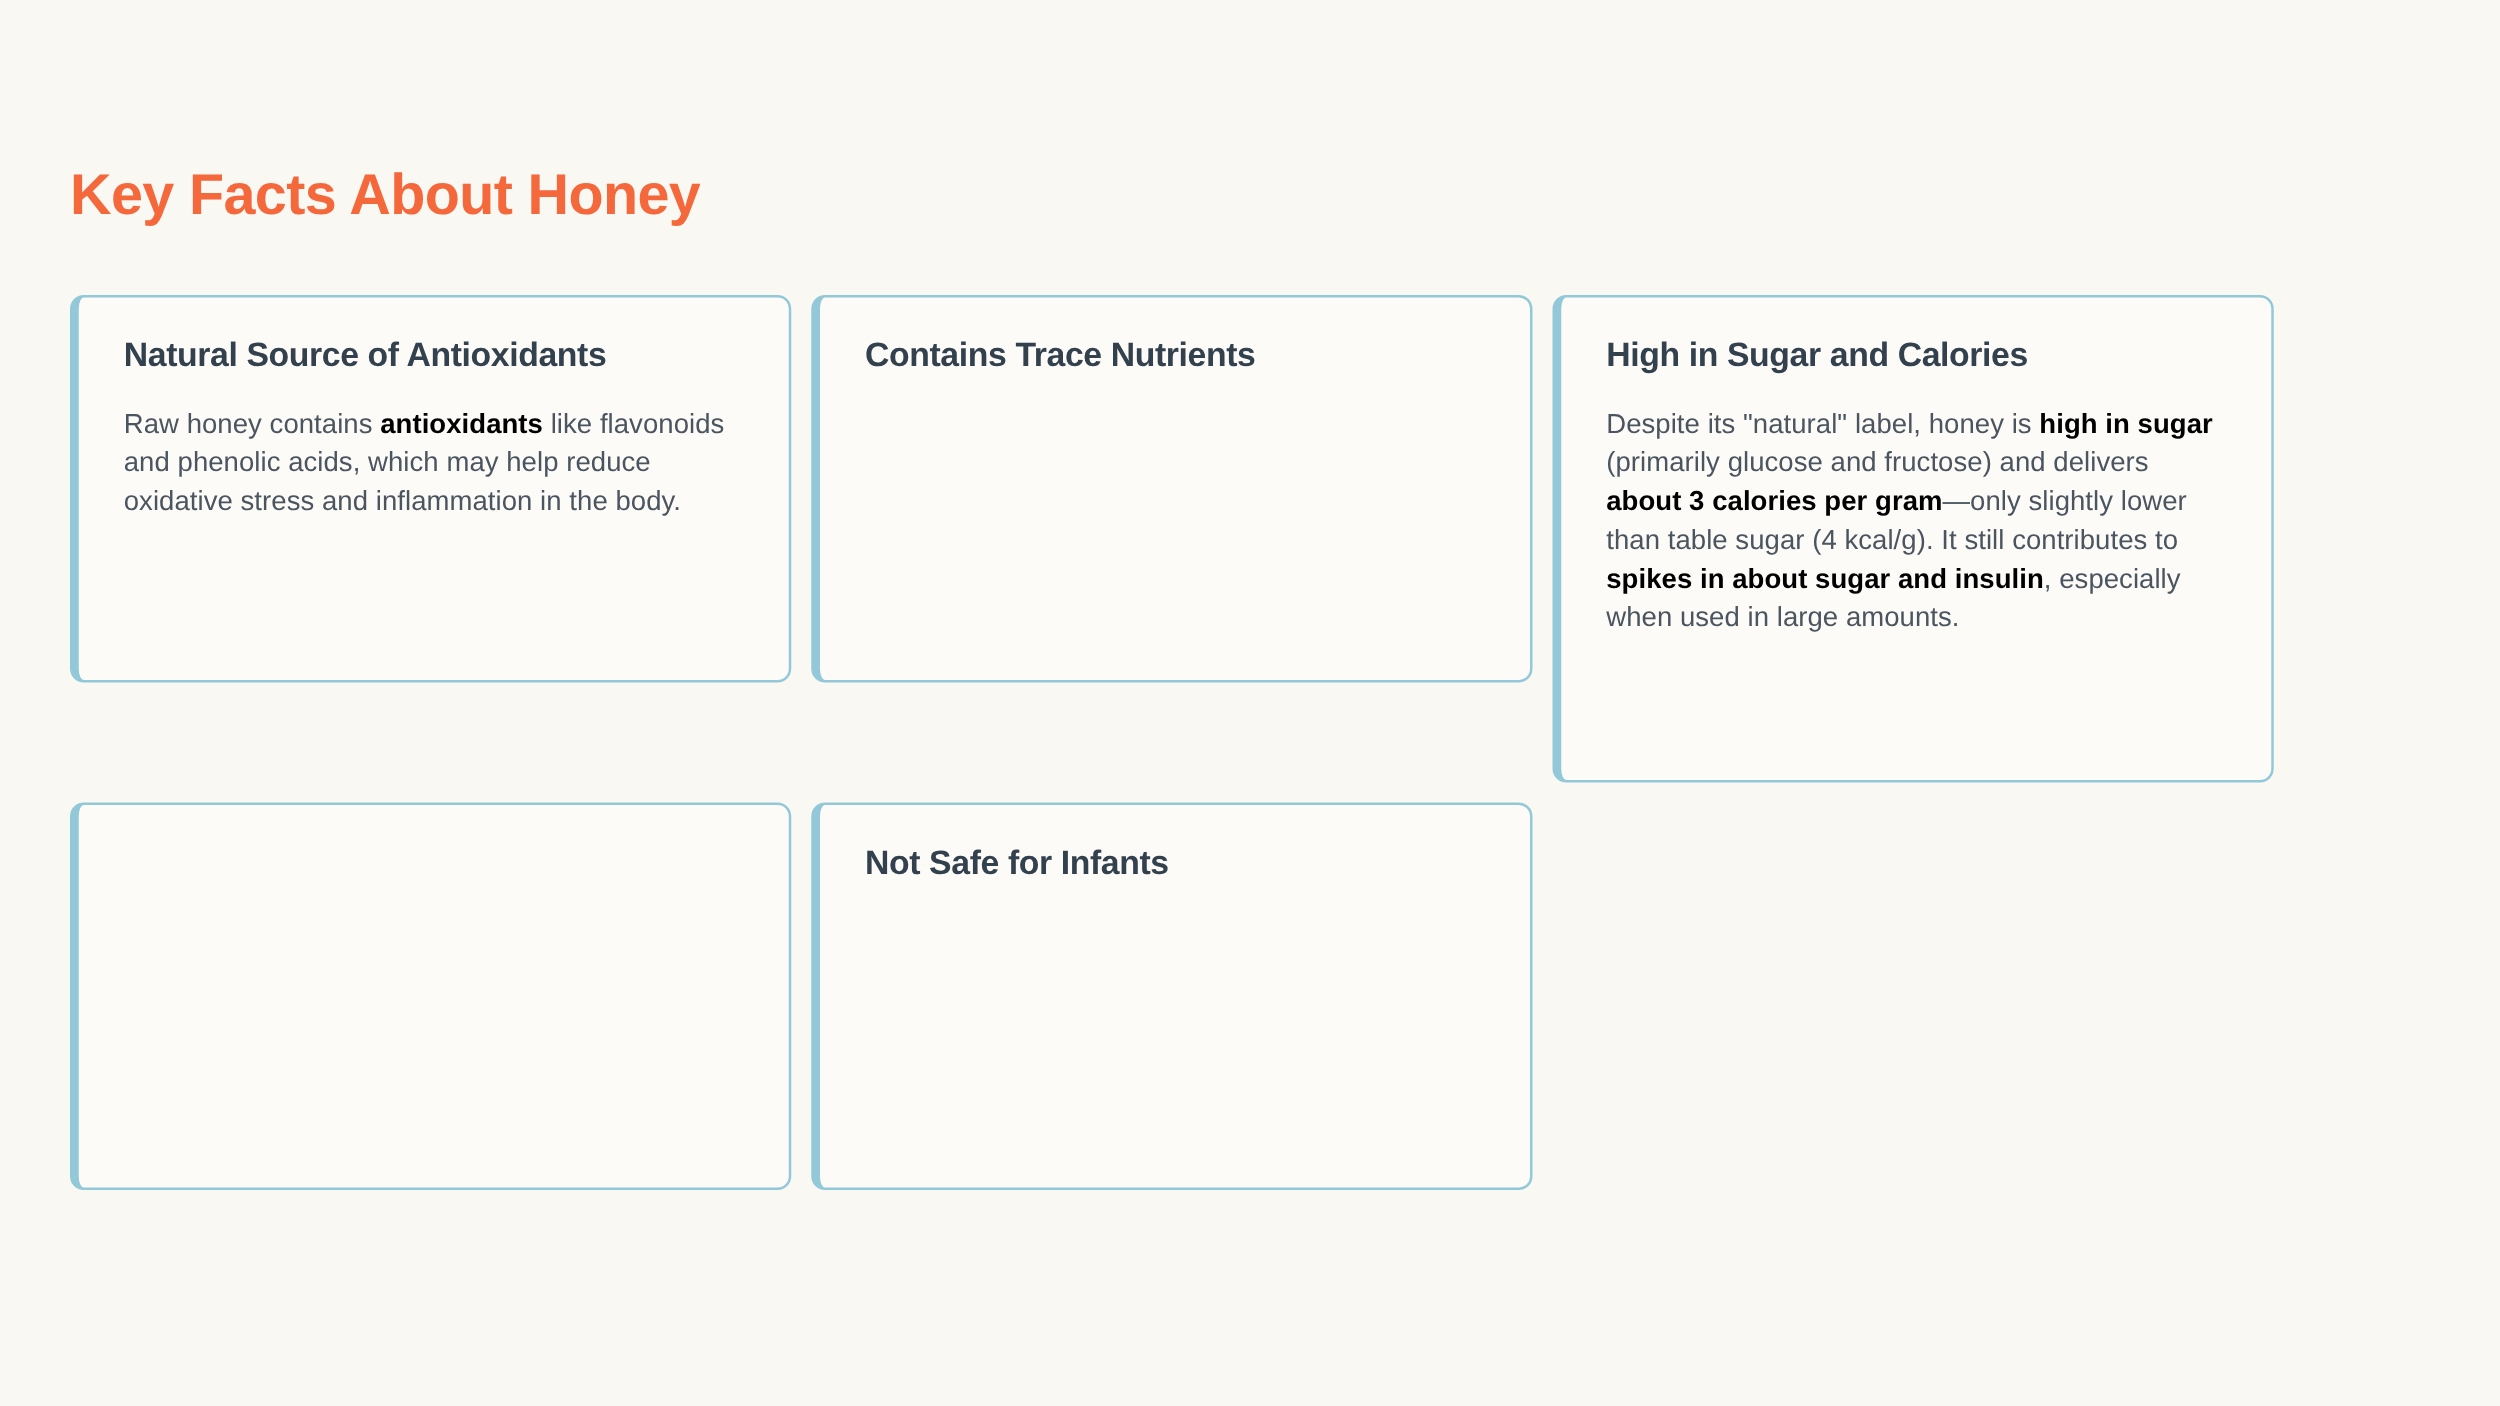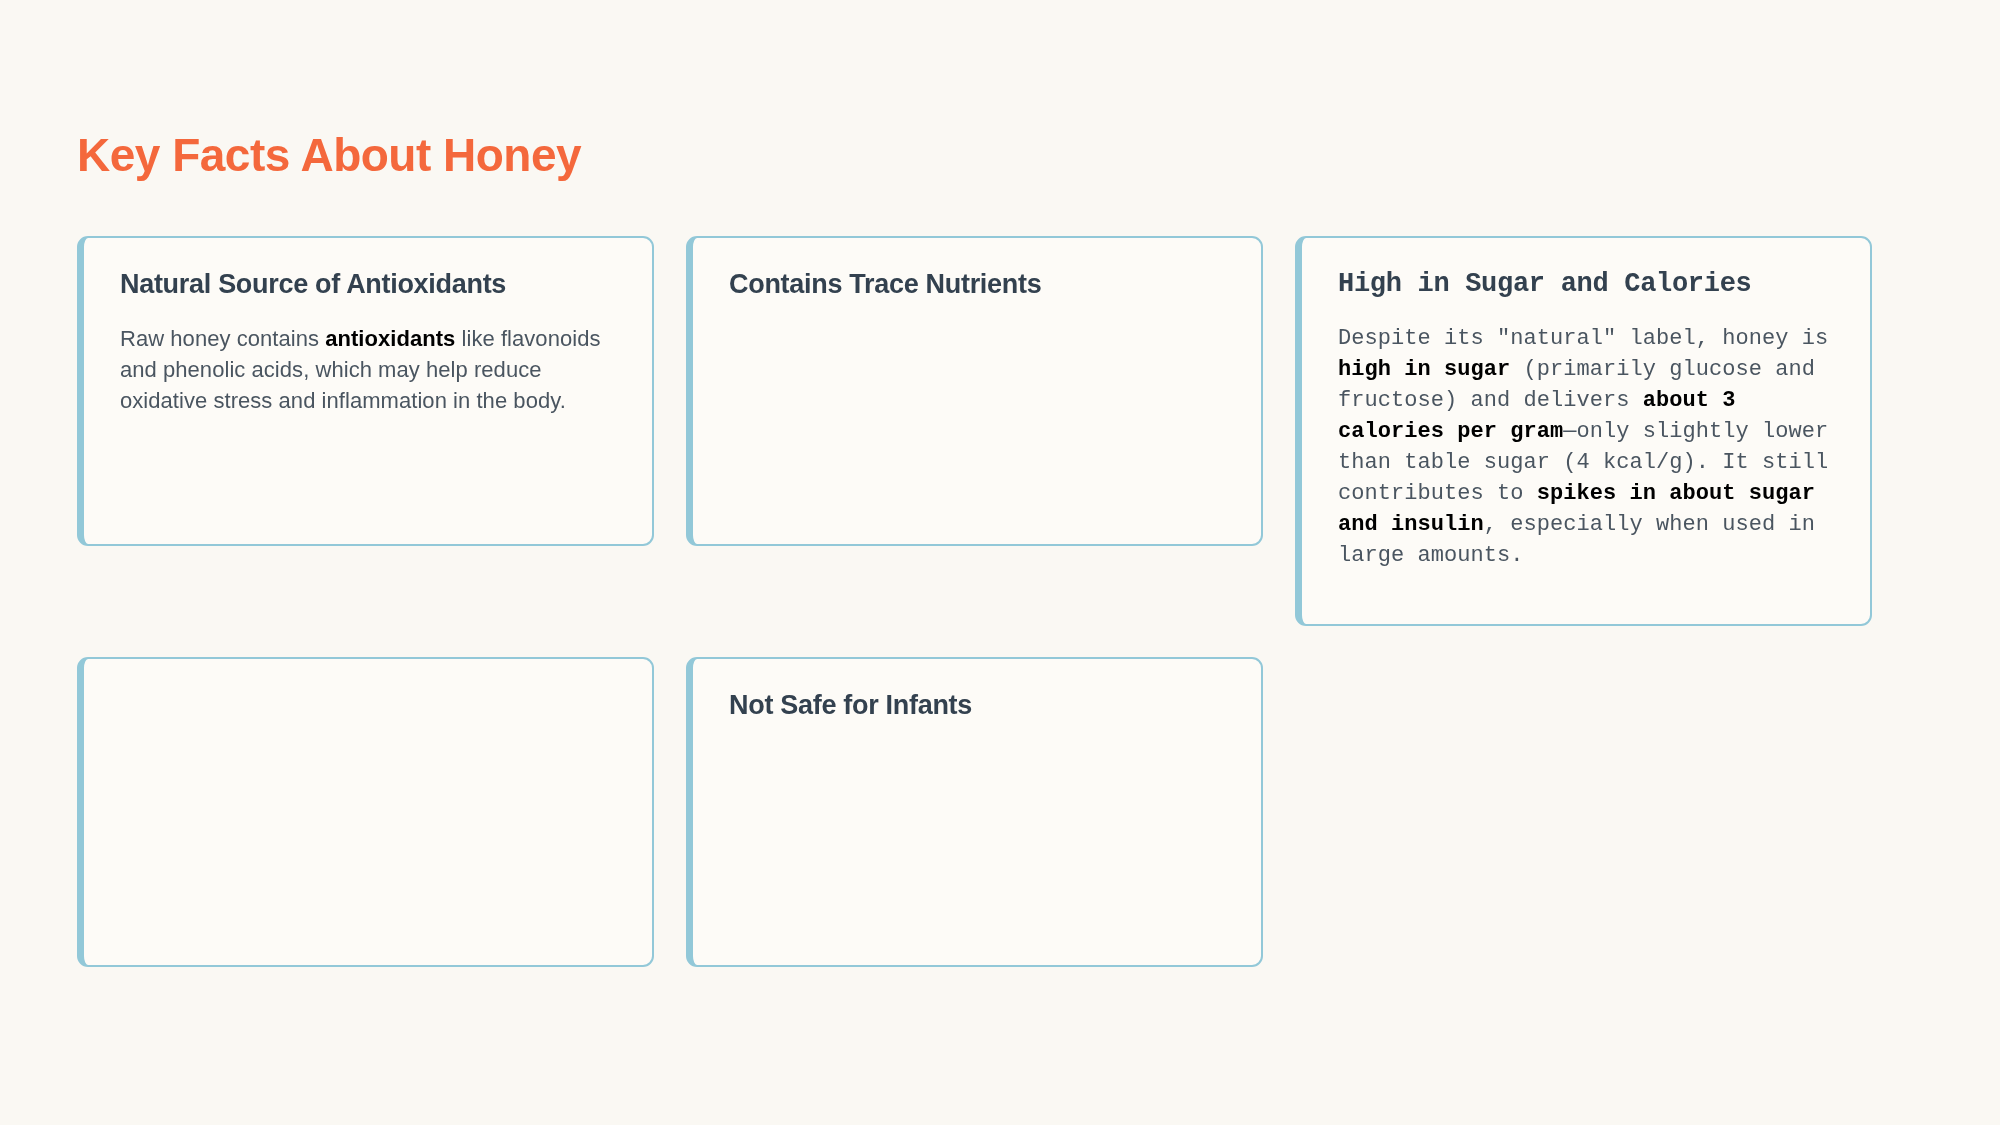--- a/index.html
+++ b/index.html
@@ -13,56 +13,56 @@
     background: #faf8f3;
     font-family: "Liberation Sans", sans-serif;
     overflow: hidden;
   }
 
   .page {
     position: relative;
     width: 1836px;
     height: 1125px;
     box-sizing: border-box;
-    padding: 0 0 0 77px;
+    padding: 0 0 0 56px;
   }
 
   .page-title {
     margin: 0;
     padding-top: 128px;
     font-size: 46px;
     line-height: 1.18;
     font-weight: bold;
     letter-spacing: -0.5px;
     color: #f4683c;
   }
 
   .cards-grid {
     margin-top: 54px;
     width: 1795px;
     display: grid;
     grid-template-columns: 577px 577px 577px;
     column-gap: 32px;
     row-gap: 31px;
     align-items: start;
+    gap: 16px;
   }
 
   .fact-card {
     box-sizing: border-box;
     background: #fdfbf7;
     border: 2px solid #92c8d8;
     border-left: 7px solid #92c8d8;
     border-radius: 11px;
     padding: 30px 36px 34px 36px;
     min-height: 310px;
   }
 
   .fact-card.tall {
     min-height: 390px;
-    font-family: Liberation Mono, monospace;
   }
 
   .card-title {
     margin: 0 0 22px 0;
     font-size: 27px;
     line-height: 1.20;
     font-weight: bold;
     letter-spacing: -0.3px;
     color: #33414f;
   }

